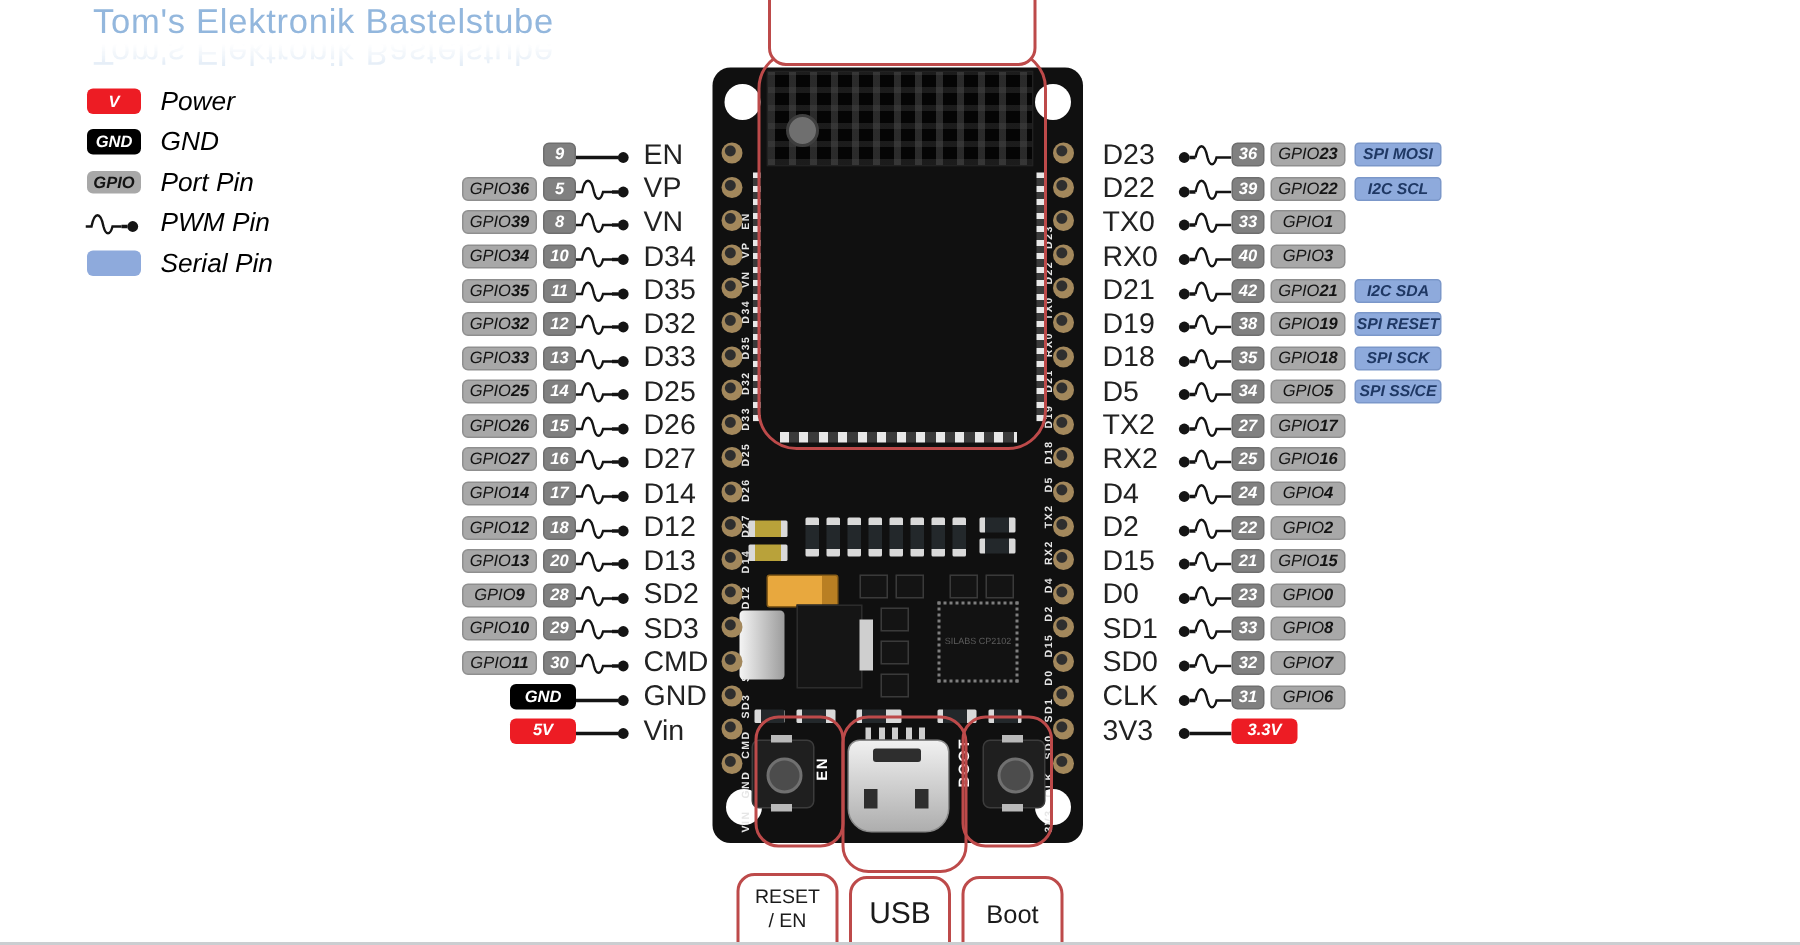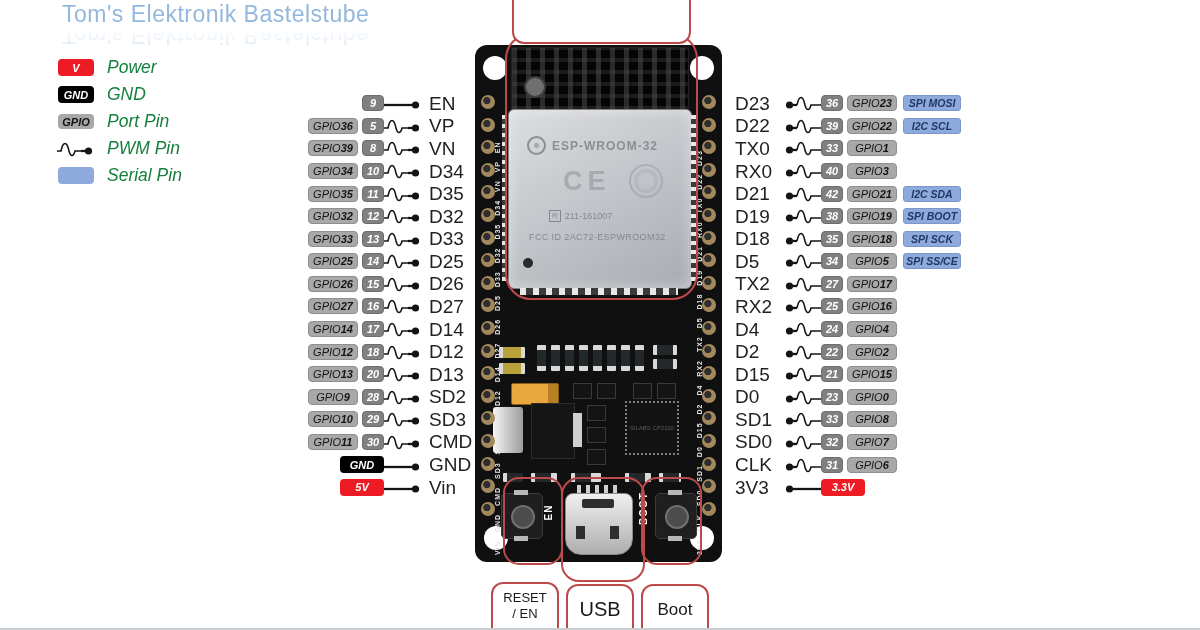--- a/index.html
+++ b/index.html
@@ -10,21 +10,21 @@
   .title-wrap{position:absolute;left:62px;top:1px;}
   .title{font-size:23px;letter-spacing:.5px;color:#93b7dd;}
   .title.reflection{transform:scaleY(-1);opacity:.38;margin-top:-7px;
     -webkit-mask-image:linear-gradient(to bottom,rgba(0,0,0,.85),transparent 70%);
     mask-image:linear-gradient(to bottom,rgba(0,0,0,.85),transparent 70%);}
 
   
   #legend{position:absolute;left:57px;top:54px;}
   .leg-row{display:flex;align-items:center;height:27px;}
   .leg-icon{width:38px;display:flex;justify-content:center;align-items:center;}
-  .leg-label{margin-left:12px;font-style:italic;font-size:17.5px;color:#15803d;}
+  .leg-label{margin-left:12px;font-style:italic;font-size:17.5px;color:#000000;}
 
   
   .pbox,.gbox,.sbox,.wbox{display:inline-flex;align-items:center;justify-content:center;
      font-style:italic;border-radius:4px;box-sizing:border-box;}
   .pbox{width:22px;height:16px;background:#808080;color:#fff;font-size:11px;font-weight:bold;
         border:1px solid #6e6e6e;}
   .gbox{width:50px;height:16px;background:#a8a8a8;color:#141414;font-size:11px;
         border:1px solid #8f8f8f;}
   .gbox b{font-weight:bold;}
   .sbox{width:58px;height:16px;background:#8eaadc;color:#1f3864;font-size:10.5px;font-weight:bold;
@@ -474,21 +474,21 @@
       <div class="rrow">
         <span class="pname">D19</span>
         <svg class="conn" width="38" height="22" viewBox="0 0 38 22">
           <circle cx="6.5" cy="13" r="3.6"></circle>
           <line class="wire2" x1="10" y1="13" x2="14" y2="13"></line>
           <path class="wire" d="M14 13 c2 -10 6 -10 8 0 c1.5 6 4.5 6 6 0 h10"></path>
         </svg>
         <span class="rboxes">
           <span class="pbox">38</span>
           <span class="gbox">GPIO<b>19</b></span>
-          <span class="sbox">SPI BOOT</span>
+          <span class="sbox">SPI RESET</span>
         </span>
       </div>
       <div class="rrow">
         <span class="pname">D18</span>
         <svg class="conn" width="38" height="22" viewBox="0 0 38 22">
           <circle cx="6.5" cy="13" r="3.6"></circle>
           <line class="wire2" x1="10" y1="13" x2="14" y2="13"></line>
           <path class="wire" d="M14 13 c2 -10 6 -10 8 0 c1.5 6 4.5 6 6 0 h10"></path>
         </svg>
         <span class="rboxes">
@@ -633,34 +633,20 @@
   <div id="board">
     <div class="hole h1"></div>
     <div class="hole h2"></div>
     <div class="hole h3"></div>
     <div class="hole h4"></div>
 
     <div class="antenna">
       <div class="ant-dot"></div>
     </div>
 
-    <div class="shield">
-      <div class="mrow">
-        <span class="mlogo"></span>
-        <span class="mname">ESP-WROOM-32</span>
-      </div>
-      <div class="ce">CE</div>
-      <div class="swirl"></div>
-      <div class="regline">
-        <span class="rbx">R</span>
-        <span>211-161007</span>
-      </div>
-      <div class="fcc">FCC ID 2AC72-ESPWROOM32</div>
-      <div class="pin1dot"></div>
-    </div>
     <div class="spins-l"></div>
     <div class="spins-r"></div>
     <div class="spins-b"></div>
 
     <div class="silk silk-l">VIN GND CMD SD3 SD2 D13 D12 D14 D27 D26 D25 D33 D32 D35 D34 VN VP EN</div>
     <div class="silk silk-r">3V3 CLK SD0 SD1 D0 D15 D2 D4 RX2 TX2 D5 D18 D19 D21 RX0 TX0 D22 D23</div>
 
     <div>
       <div class="led" style="left:24px;top:302px;"></div>
       <div class="led" style="left:24px;top:318px;"></div>

